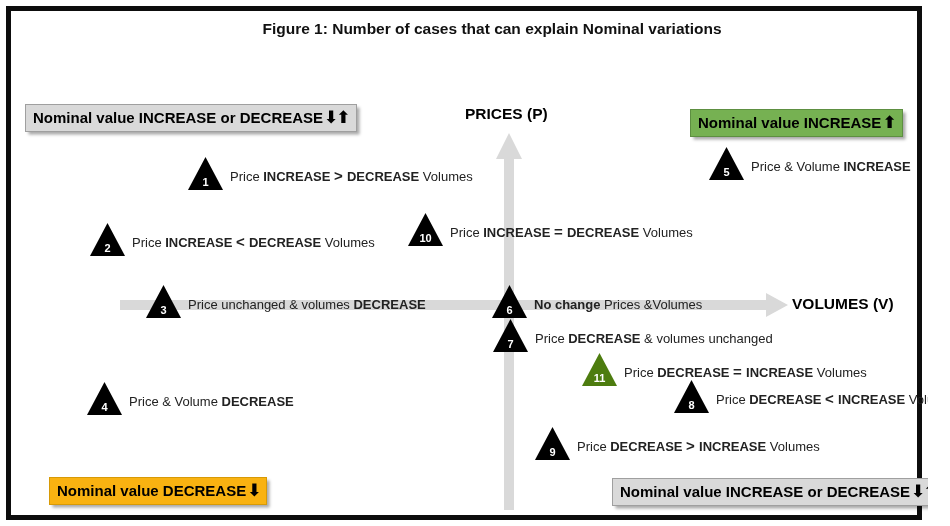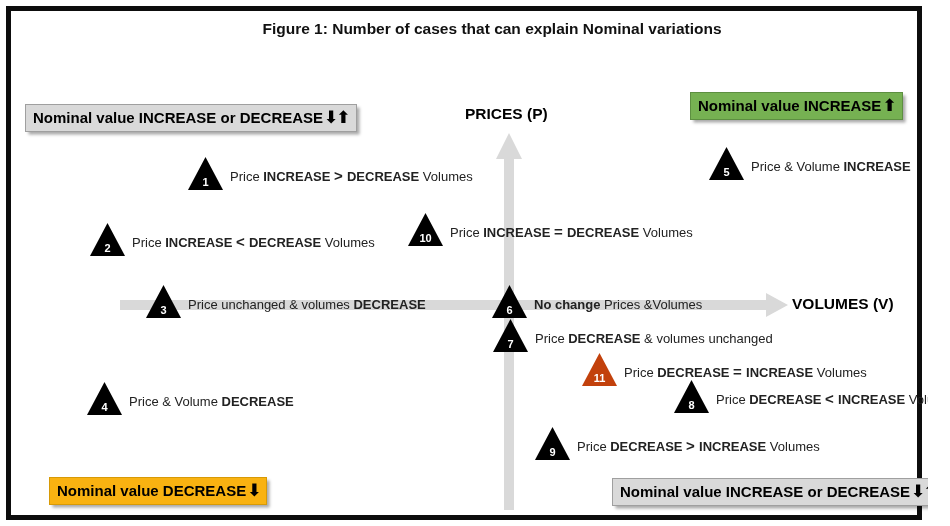--- a/index.html
+++ b/index.html
@@ -23,21 +23,21 @@
   #v-axis-label{position:absolute;left:465px;top:105px;font-weight:bold;font-size:15.5px;color:#000000;white-space:nowrap;}
   #h-axis-label{position:absolute;left:792px;top:295px;font-weight:bold;font-size:15.5px;color:#000000;white-space:nowrap;}
   
   .legend-box{
     position:absolute;display:inline-flex;align-items:center;
     padding:2px 7px 3px 7px;font-weight:bold;font-size:15px;color:#000;white-space:nowrap;
     border:1px solid #9f9f9f;box-shadow:2.5px 2.5px 3px rgba(0,0,0,0.35);line-height:21px;
   }
   .legend-box .arrows{font-size:17px;line-height:18px;margin-left:1px;letter-spacing:-2px;}
   #box-top-left{left:25px;top:104px;}
-  #box-top-right{left:690px;top:92px;border-color:#5d8f41;}
+  #box-top-right{left:690px;top:109px;border-color:#5d8f41;}
   #box-bottom-left{left:25px;top:477px;border-color:#d79a06;}
   #box-bottom-right{left:612px;top:478px;}
   
   .case{position:absolute;display:flex;align-items:flex-end;gap:7px;}
   .tri{position:relative;flex:0 0 auto;width:35px;height:33px;background:#000;
     clip-path:polygon(50% 0,0 100%,100% 100%);}
   .tri .num{position:absolute;bottom:1px;left:0;right:0;text-align:center;
     color:#fff;font-weight:bold;font-size:11px;line-height:13px;}
   .lbl{font-size:13px;color:#222;white-space:nowrap;padding-bottom:6px;line-height:15px;}
   .lbl .seg-b{font-weight:bold;}
@@ -130,19 +130,19 @@
         </div>
         <div class="lbl"><span class="seg-n">Price </span><span class="seg-b">DECREASE </span><span class="seg-o">&gt; </span><span class="seg-b">INCREASE </span><span class="seg-n">Volumes</span></div>
       </div>
       <div class="case" style="left: 408px; top: 213px;">
         <div class="tri" style="background-color: rgb(0, 0, 0);">
           <span class="num">10</span>
         </div>
         <div class="lbl"><span class="seg-n">Price </span><span class="seg-b">INCREASE </span><span class="seg-o">= </span><span class="seg-b">DECREASE </span><span class="seg-n">Volumes</span></div>
       </div>
       <div class="case" style="left: 582px; top: 353px;">
-        <div class="tri" style="background-color: #c2410c;">
+        <div class="tri" style="background-color: #4d7c0f;">
           <span class="num">11</span>
         </div>
         <div class="lbl"><span class="seg-n">Price </span><span class="seg-b">DECREASE </span><span class="seg-o">= </span><span class="seg-b">INCREASE </span><span class="seg-n">Volumes</span></div>
       </div>
     </div>
 </div>
 
 </body></html>

